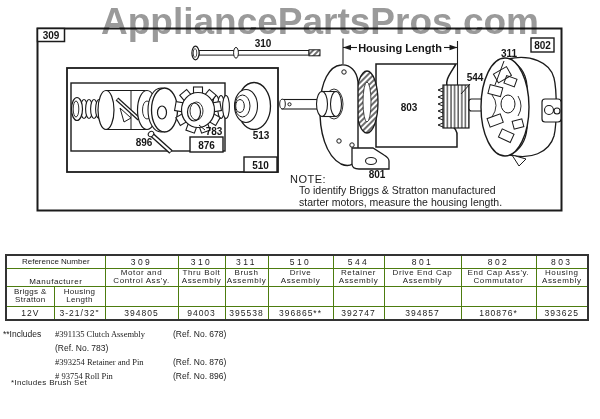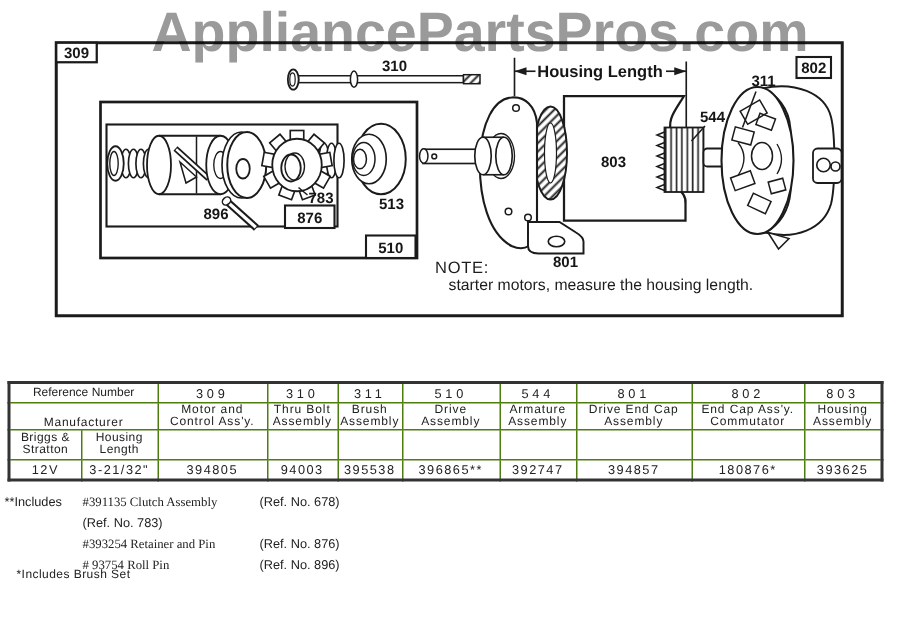--- a/index.html
+++ b/index.html
@@ -214,20 +214,21 @@
   <line x1="504" y1="61" x2="495" y2="85" class="ln" stroke-width="1"></line>
   <text class="callout" x="509" y="57">311</text>
   <g>
     <rect x="531" y="38" width="23" height="14" class="wh" stroke-width="1.4"></rect>
     <text class="boxlab" x="542.5" y="48.5">802</text>
   </g>
 </svg>
 
 <div id="note">
   <div class="nh">NOTE:</div>
+  <div class="nl">To identify Briggs &amp; Stratton manufactured</div>
   <div class="nl">starter motors, measure the housing length.</div>
 </div>
 
 <table id="parts-table">
   <colgroup>
     <col style="width:48px">
       <col style="width:51px">
       <col style="width:73px">
       <col style="width:47px">
     <col style="width:43px">
@@ -261,21 +262,21 @@
         </td>
     <td class="pname">
           <div>Brush</div>
           <div>Assembly</div>
         </td>
     <td class="pname">
           <div>Drive</div>
           <div>Assembly</div>
         </td>
     <td class="pname">
-          <div>Armature</div>
+          <div>Retainer</div>
           <div>Assembly</div>
         </td>
     <td class="pname">
           <div>Drive End Cap</div>
           <div>Assembly</div>
         </td>
     <td class="pname">
           <div>End Cap Ass'y.</div>
           <div>Commutator</div>
         </td>

